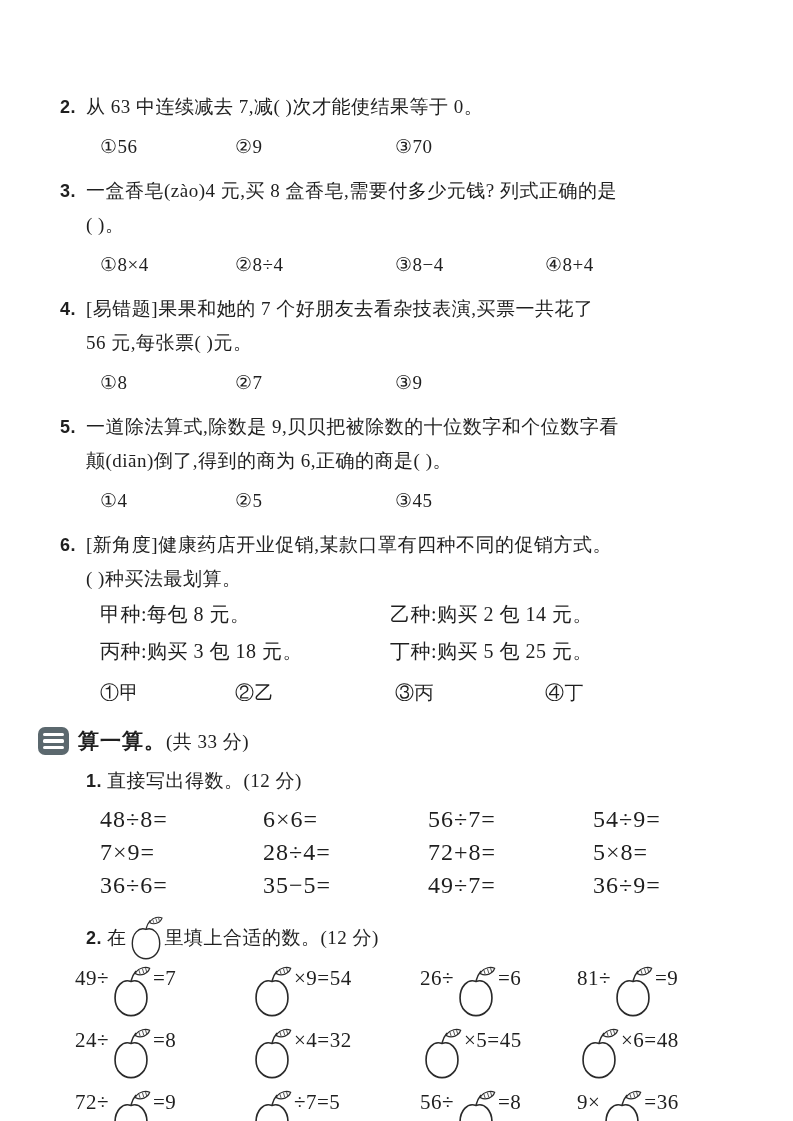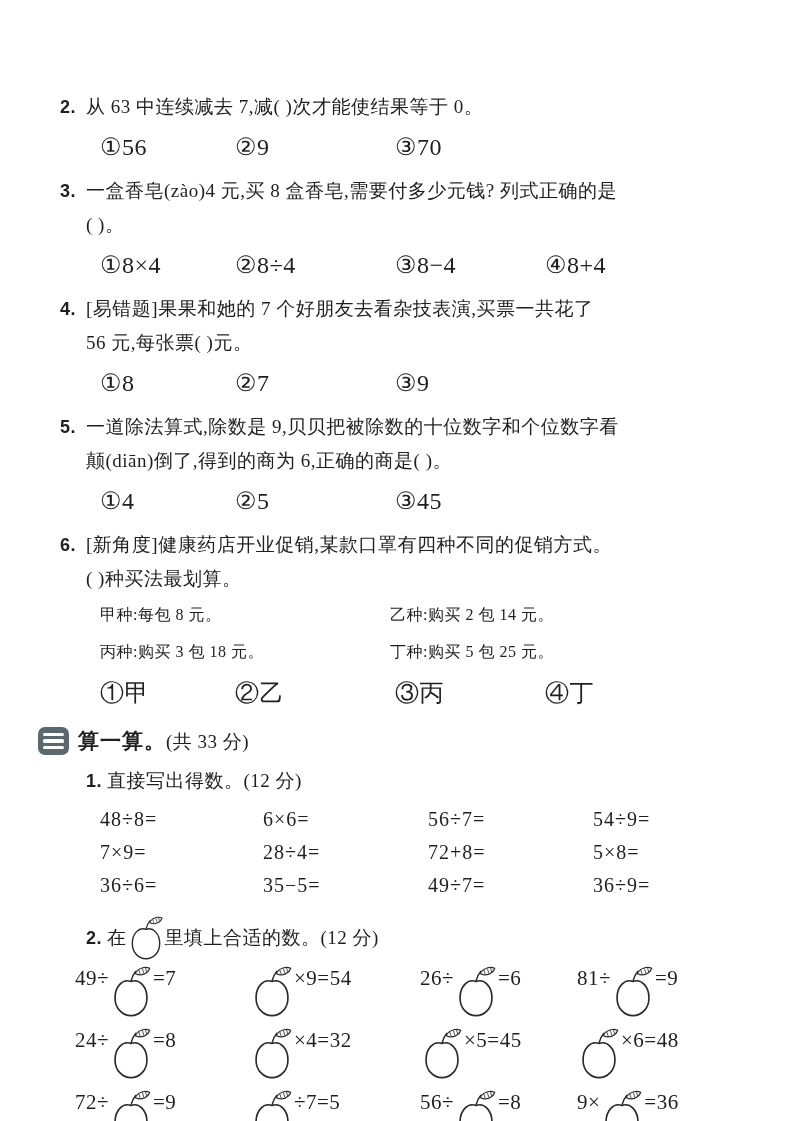--- a/index.html
+++ b/index.html
@@ -14,25 +14,25 @@
   .question{margin-bottom:7px;}
   .qline{display:flex;font-size:19px;line-height:34px;letter-spacing:.5px;}
   .qnum{
     font-family:"Liberation Sans","DejaVu Sans",sans-serif;
     font-weight:bold;font-size:18px;flex:0 0 26px;line-height:34px;
   }
   .qtext{flex:1;}
   .qcont{margin-left:26px;font-size:19px;line-height:34px;letter-spacing:.5px;}
   .opts{
     display:grid;grid-template-columns:135px 160px 150px 1fr;
-    margin:3px 0 3px 40px;font-size:24px;line-height:40px;letter-spacing:.5px;
+    margin:3px 0 3px 40px;font-size:19px;line-height:40px;letter-spacing:.5px;
   }
   .methods{
     display:grid;grid-template-columns:290px 1fr;
-    margin-left:40px;font-size:16px;line-height:37px;letter-spacing:.5px;
+    margin-left:40px;font-size:20px;line-height:37px;letter-spacing:.5px;
   }
 
   
   .sec-header{display:flex;align-items:center;margin:14px 0 8px -22px;}
   .sec-icon{
     width:31px;height:28px;border-radius:7px;background:#5b686e;
     display:flex;flex-direction:column;justify-content:center;gap:3px;
     padding:4px 5px;box-sizing:border-box;flex:0 0 31px;
   }
   .sec-icon .bar{height:3.5px;background:#ffffff;border-radius:1.5px;}
@@ -42,21 +42,21 @@
   .sec-score{font-weight:normal;font-size:19px;letter-spacing:.5px;}
 
   
   .sub-line{display:flex;align-items:center;font-size:19px;line-height:36px;letter-spacing:.5px;margin-left:26px;}
   .sub-num{
     font-family:"Liberation Sans","DejaVu Sans",sans-serif;
     font-weight:bold;font-size:18px;margin-right:5px;
   }
   .calc-grid{
     display:grid;grid-template-columns:163px 165px 165px 1fr;
-    margin:4px 0 10px 40px;font-size:20px;line-height:33px;letter-spacing:1px;
+    margin:4px 0 10px 40px;font-size:24px;line-height:33px;letter-spacing:1px;
   }
   .apple-grid{
     display:grid;grid-template-columns:175px 170px 157px 1fr;
     row-gap:6px;margin:6px 0 0 15px;font-size:21px;letter-spacing:.5px;
   }
   .aeq{display:flex;align-items:flex-start;height:56px;white-space:nowrap;}
   .apple{width:42px;height:51px;flex:0 0 42px;margin:0 1px;}
   .apple-inline{width:36px;height:44px;vertical-align:-14px;margin:0 1px;}
   svg{display:block;}
   .apple-inline,.apple{display:inline-block;}

